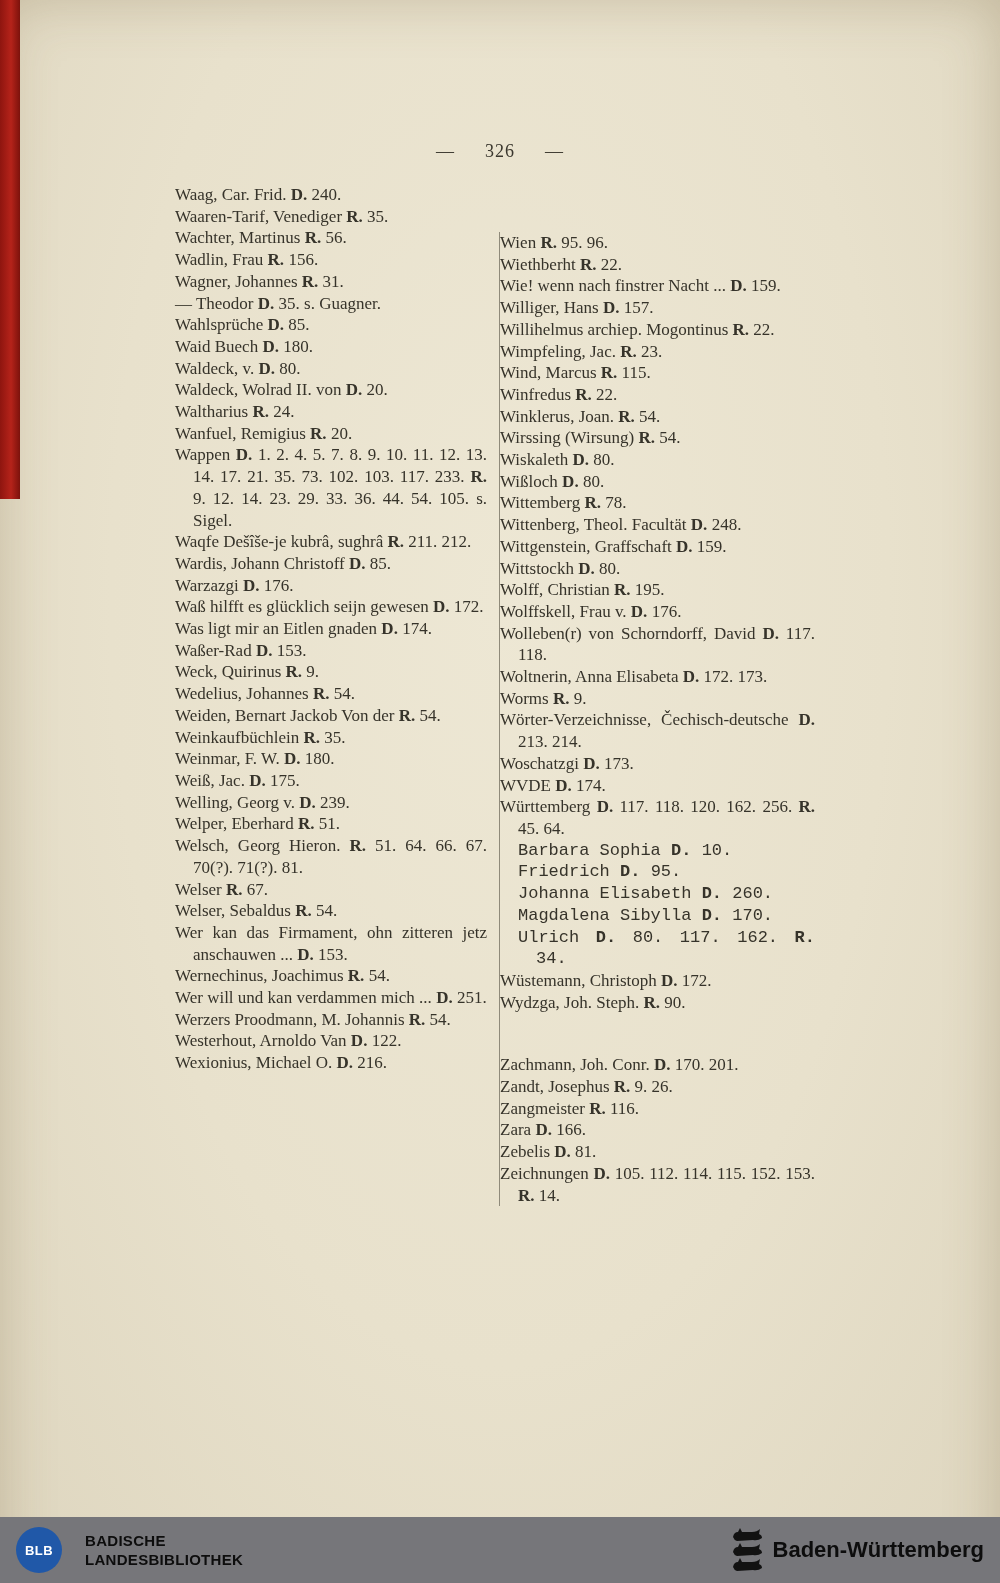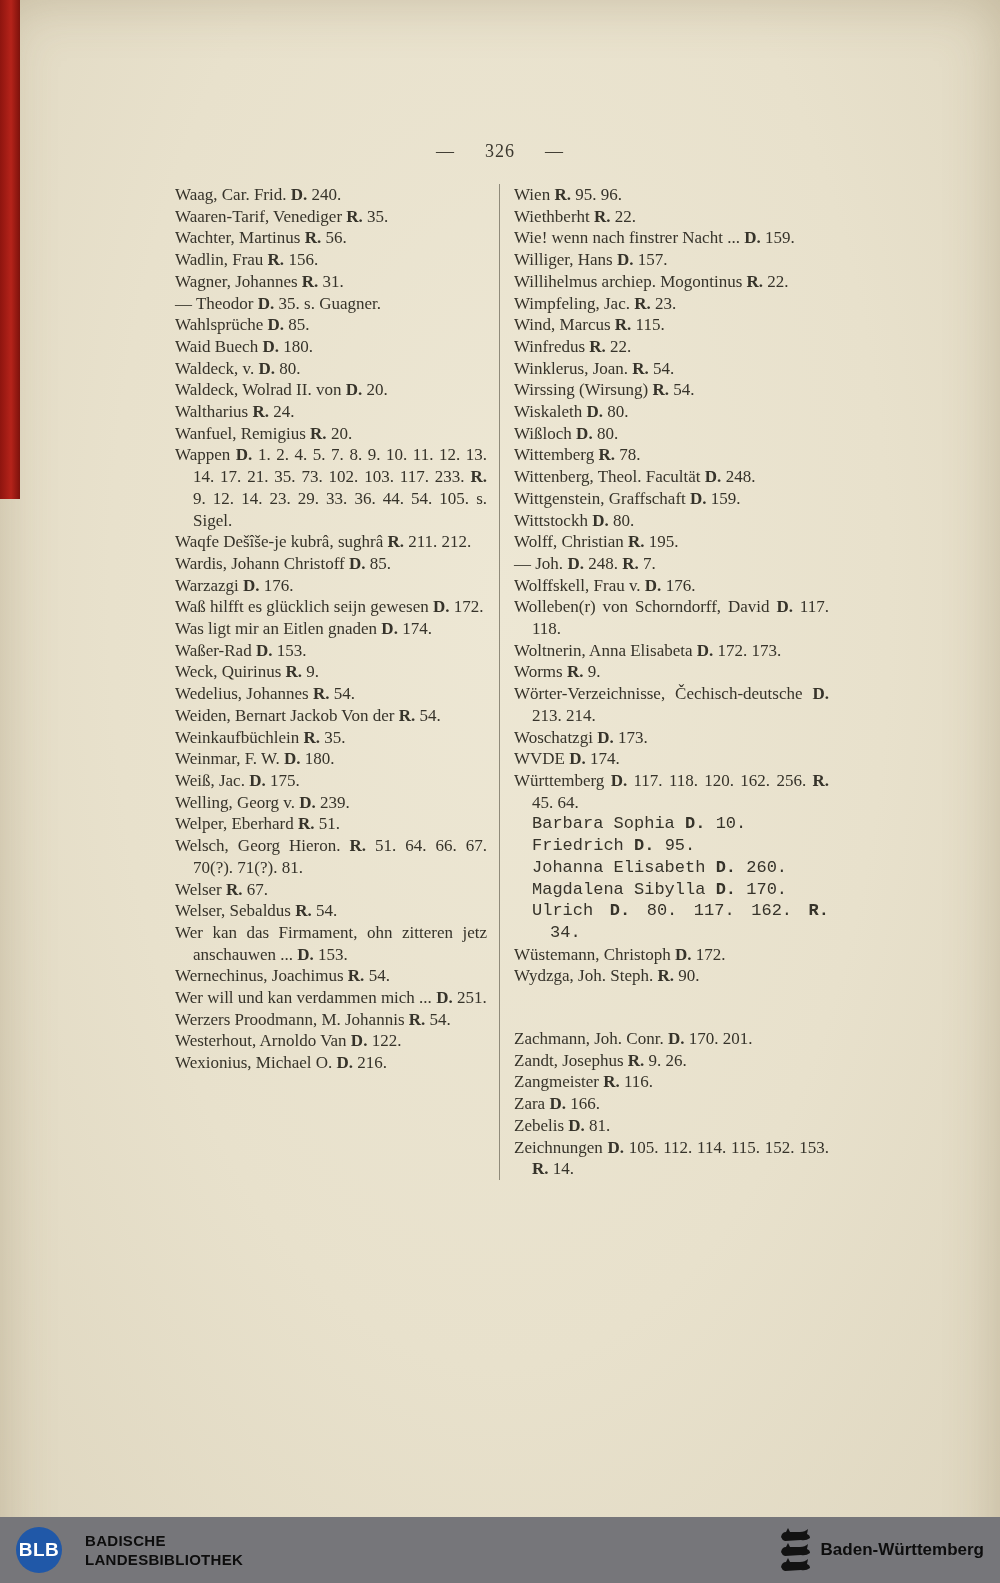--- a/index.html
+++ b/index.html
@@ -23,42 +23,42 @@
     font-size:18px;color:#3a372e;letter-spacing:1px;
   }
   .cols{
     position:absolute;top:184px;left:175px;width:654px;
     display:flex;
   }
   .col{
     font-size:17px;line-height:21.7px;color:#36332a;text-align:justify;
   }
   .col-left{width:312px;}
-  .col-right{width:315px;margin-left:12px;padding-left:14px;border-left:1px solid #8f8a7a;}
+  .col-right{width:315px;margin-left:12px;border-left:1px solid #8f8a7a;margin-top:48px;}
   .entry{padding-left:18px;text-indent:-18px;}
   .entry.sub{padding-left:36px;font-family:Liberation Mono, monospace;}
   .entry.gap{margin-top:41px;}
   .entry b{font-weight:bold;}
 
   .footer-bar{
     position:absolute;left:0;bottom:0;width:100%;height:66px;
     background:#76767a;
     display:flex;align-items:center;justify-content:space-between;
     padding:0 16px;box-sizing:border-box;
     font-family:"Liberation Sans", sans-serif;
   }
   .blb-logo{display:flex;align-items:center;gap:11px;}
   .blb-circle{
     width:46px;height:46px;border-radius:50%;
     background:#2058a8;color:#ffffff;
     display:flex;align-items:center;justify-content:center;
-    font-weight:bold;font-size:19px;letter-spacing:.5px;
+    font-weight:bold;font-size:13px;letter-spacing:.5px;
   }
   .blb-name{color:#0d0d0d;font-weight:bold;font-size:15px;line-height:19px;letter-spacing:.3px;margin-left:12px;}
-  .bw-mark{display:flex;align-items:center;gap:9px;color:#0d0d0d;font-weight:bold;font-size:17px;}
+  .bw-mark{display:flex;align-items:center;gap:9px;color:#0d0d0d;font-weight:bold;font-size:22px;}
   .crest svg{display:block;}
 </style>
 </head>
 <body>
 
 <div class="scan">
 
   <div class="spine"></div>
 
   <div class="page-head">
@@ -117,21 +117,20 @@
         <div class="entry">Winfredus <b>R.</b> 22.</div>
         <div class="entry">Winklerus, Joan. <b>R.</b> 54.</div>
         <div class="entry">Wirssing (Wirsung) <b>R.</b> 54.</div>
         <div class="entry">Wiskaleth <b>D.</b> 80.</div>
         <div class="entry">Wißloch <b>D.</b> 80.</div>
         <div class="entry">Wittemberg <b>R.</b> 78.</div>
         <div class="entry">Wittenberg, Theol. Facultät <b>D.</b> 248.</div>
         <div class="entry">Wittgenstein, Graffschaft <b>D.</b> 159.</div>
         <div class="entry">Wittstockh <b>D.</b> 80.</div>
         <div class="entry">Wolff, Christian <b>R.</b> 195.</div>
-        <div class="entry">— Joh. <b>D.</b> 248. <b>R.</b> 7.</div>
         <div class="entry">Wolffskell, Frau v. <b>D.</b> 176.</div>
         <div class="entry">Wolleben(r) von Schorndorff, David <b>D.</b> 117. 118.</div>
         <div class="entry">Woltnerin, Anna Elisabeta <b>D.</b> 172. 173.</div>
         <div class="entry">Worms <b>R.</b> 9.</div>
         <div class="entry">Wörter-Verzeichnisse, Čechisch-deutsche <b>D.</b> 213. 214.</div>
         <div class="entry">Woschatzgi <b>D.</b> 173.</div>
         <div class="entry">WVDE <b>D.</b> 174.</div>
         <div class="entry">Württemberg <b>D.</b> 117. 118. 120. 162. 256. <b>R.</b> 45. 64.</div>
         <div class="entry sub">Barbara Sophia <b>D.</b> 10.</div>
         <div class="entry sub">Friedrich <b>D.</b> 95.</div>

